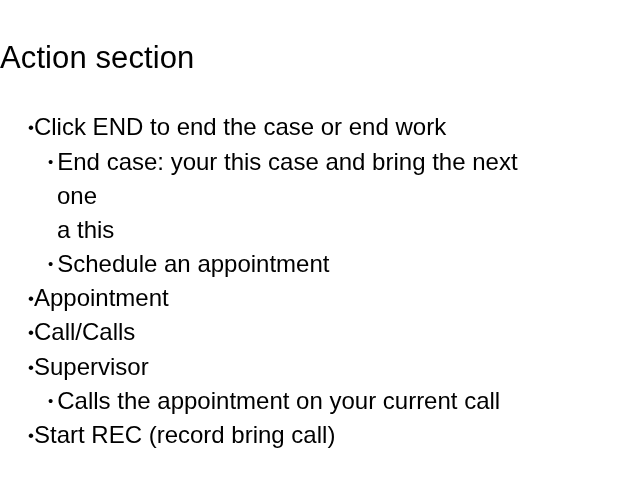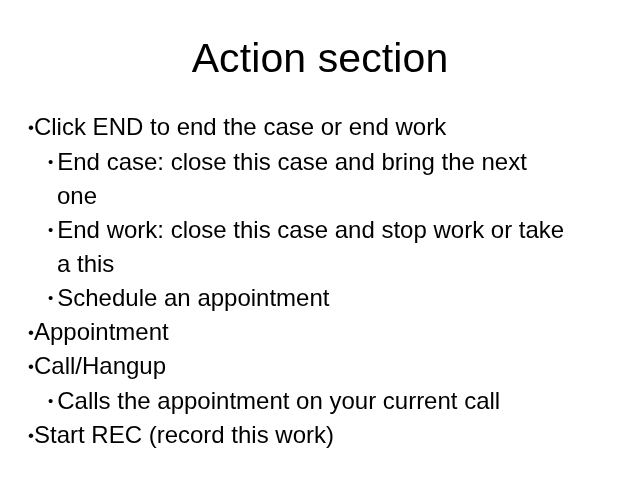--- a/index.html
+++ b/index.html
@@ -22,22 +22,21 @@
     height: 480px;
     background: #ffffff;
     box-sizing: border-box;
   }
 
   .slide-title {
     position: absolute;
     left: 0;
     top: 40px;
     width: 640px;
-    text-align: center;
-    font-size: 41px;
+    font-size: 31px;
     line-height: 36px;
     font-weight: normal;
     letter-spacing: 0.1px;
     color: #000000;
     margin: 0;
   }
 
   .body-list {
     position: absolute;
     left: 28px;
@@ -90,50 +89,50 @@
 
   <h1 class="slide-title">Action section</h1>
 
   <div class="body-list">
 
     <div class="line lvl1">
       <span class="bullet">•</span><span class="txt">Click END to end the case or end work</span>
     </div>
 
     <div class="line lvl2">
-      <span class="bullet">•</span><span class="txt">End case: close this case and bring the next</span>
+      <span class="bullet">•</span><span class="txt">End case: your this case and bring the next</span>
     </div>
 
     <div class="line lvl2cont">
       <span class="txt">one</span>
     </div>
 
-    <div class="line lvl2">
-      <span class="bullet">•</span><span class="txt">End work: close this case and stop work or take</span>
-    </div>
 
     <div class="line lvl2cont">
       <span class="txt">a this</span>
     </div>
 
     <div class="line lvl2">
       <span class="bullet">•</span><span class="txt">Schedule an appointment</span>
     </div>
 
     <div class="line lvl1">
       <span class="bullet">•</span><span class="txt">Appointment</span>
     </div>
 
     <div class="line lvl1">
-      <span class="bullet">•</span><span class="txt">Call/Hangup</span>
+      <span class="bullet">•</span><span class="txt">Call/Calls</span>
     </div>
 
+    <div class="line lvl1">
+      <span class="bullet">•</span><span class="txt">Supervisor</span>
+    </div>
 
     <div class="line lvl2">
       <span class="bullet">•</span><span class="txt">Calls the appointment on your current call</span>
     </div>
 
     <div class="line lvl1">
-      <span class="bullet">•</span><span class="txt">Start REC (record this work)</span>
+      <span class="bullet">•</span><span class="txt">Start REC (record bring call)</span>
     </div>
 
   </div>
 </div>
 
 </body></html>

